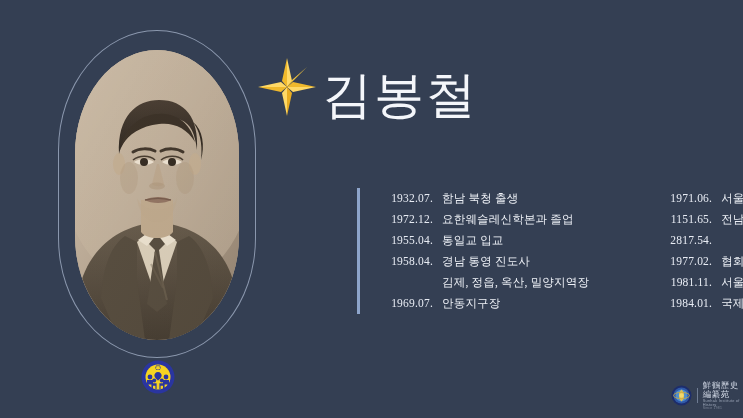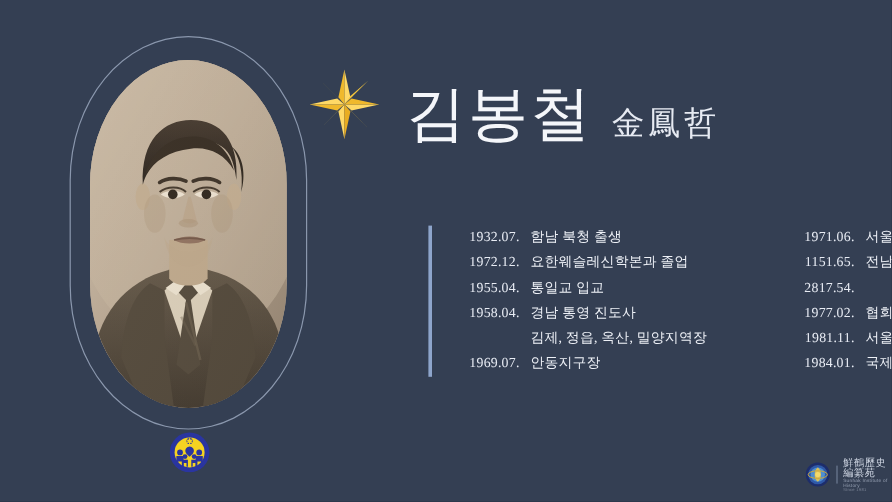--- a/index.html
+++ b/index.html
@@ -60,21 +60,21 @@
     position: absolute;
     left: 83px;
     top: 332px;
     width: 34px;
     height: 34px;
   }
 
   
   #title-row {
     position: absolute;
-    left: 338px;
+    left: 322px;
     top: 62px;
     display: flex;
     align-items: baseline;
     gap: 16px;
   }
   #name-hangul {
     font-size: 50px;
     color: #f4f6fa;
     letter-spacing: 2px;
     font-family: "Liberation Serif", "DejaVu Serif", serif;
@@ -292,21 +292,20 @@
         <path d="M22 20 L28 20 L28 29 L26.5 29 L26.5 24.5 L23.5 24.5 L23.5 29 L22 29 Z" fill="#2a35a0"></path>
         <path d="M10.8 23.2 L15.6 23.2 L15.6 29 L14.4 29 L14.4 25.8 L12 25.8 L12 29 L10.8 29 Z" fill="#2a35a0"></path>
         <path d="M18.4 23.2 L23.2 23.2 L23.2 29 L22 29 L22 25.8 L19.6 25.8 L19.6 29 L18.4 29 Z" fill="#2a35a0"></path>
         <path d="M17 12 C 19.4 12 20.6 14 20.6 15.6 C 20.6 18 17 20.6 17 20.6 C 17 20.6 13.4 18 13.4 15.6 C 13.4 14 14.6 12 17 12 Z" fill="#2a35a0"></path>
       </svg>
     </div>
   </div>
 
   <div id="title-row">
     <span id="name-hangul">김봉철</span>
-    <span id="name-hanja">金鳳哲</span>
   </div>
 
   <div id="timeline">
 
     <div class="tl-col with-bar" id="tl-left">
         <div class="tl-row">
           <span class="tl-date">1932.07.</span>
           <span class="tl-text">함남 북청 출생</span>
         </div>
         <div class="tl-row">

